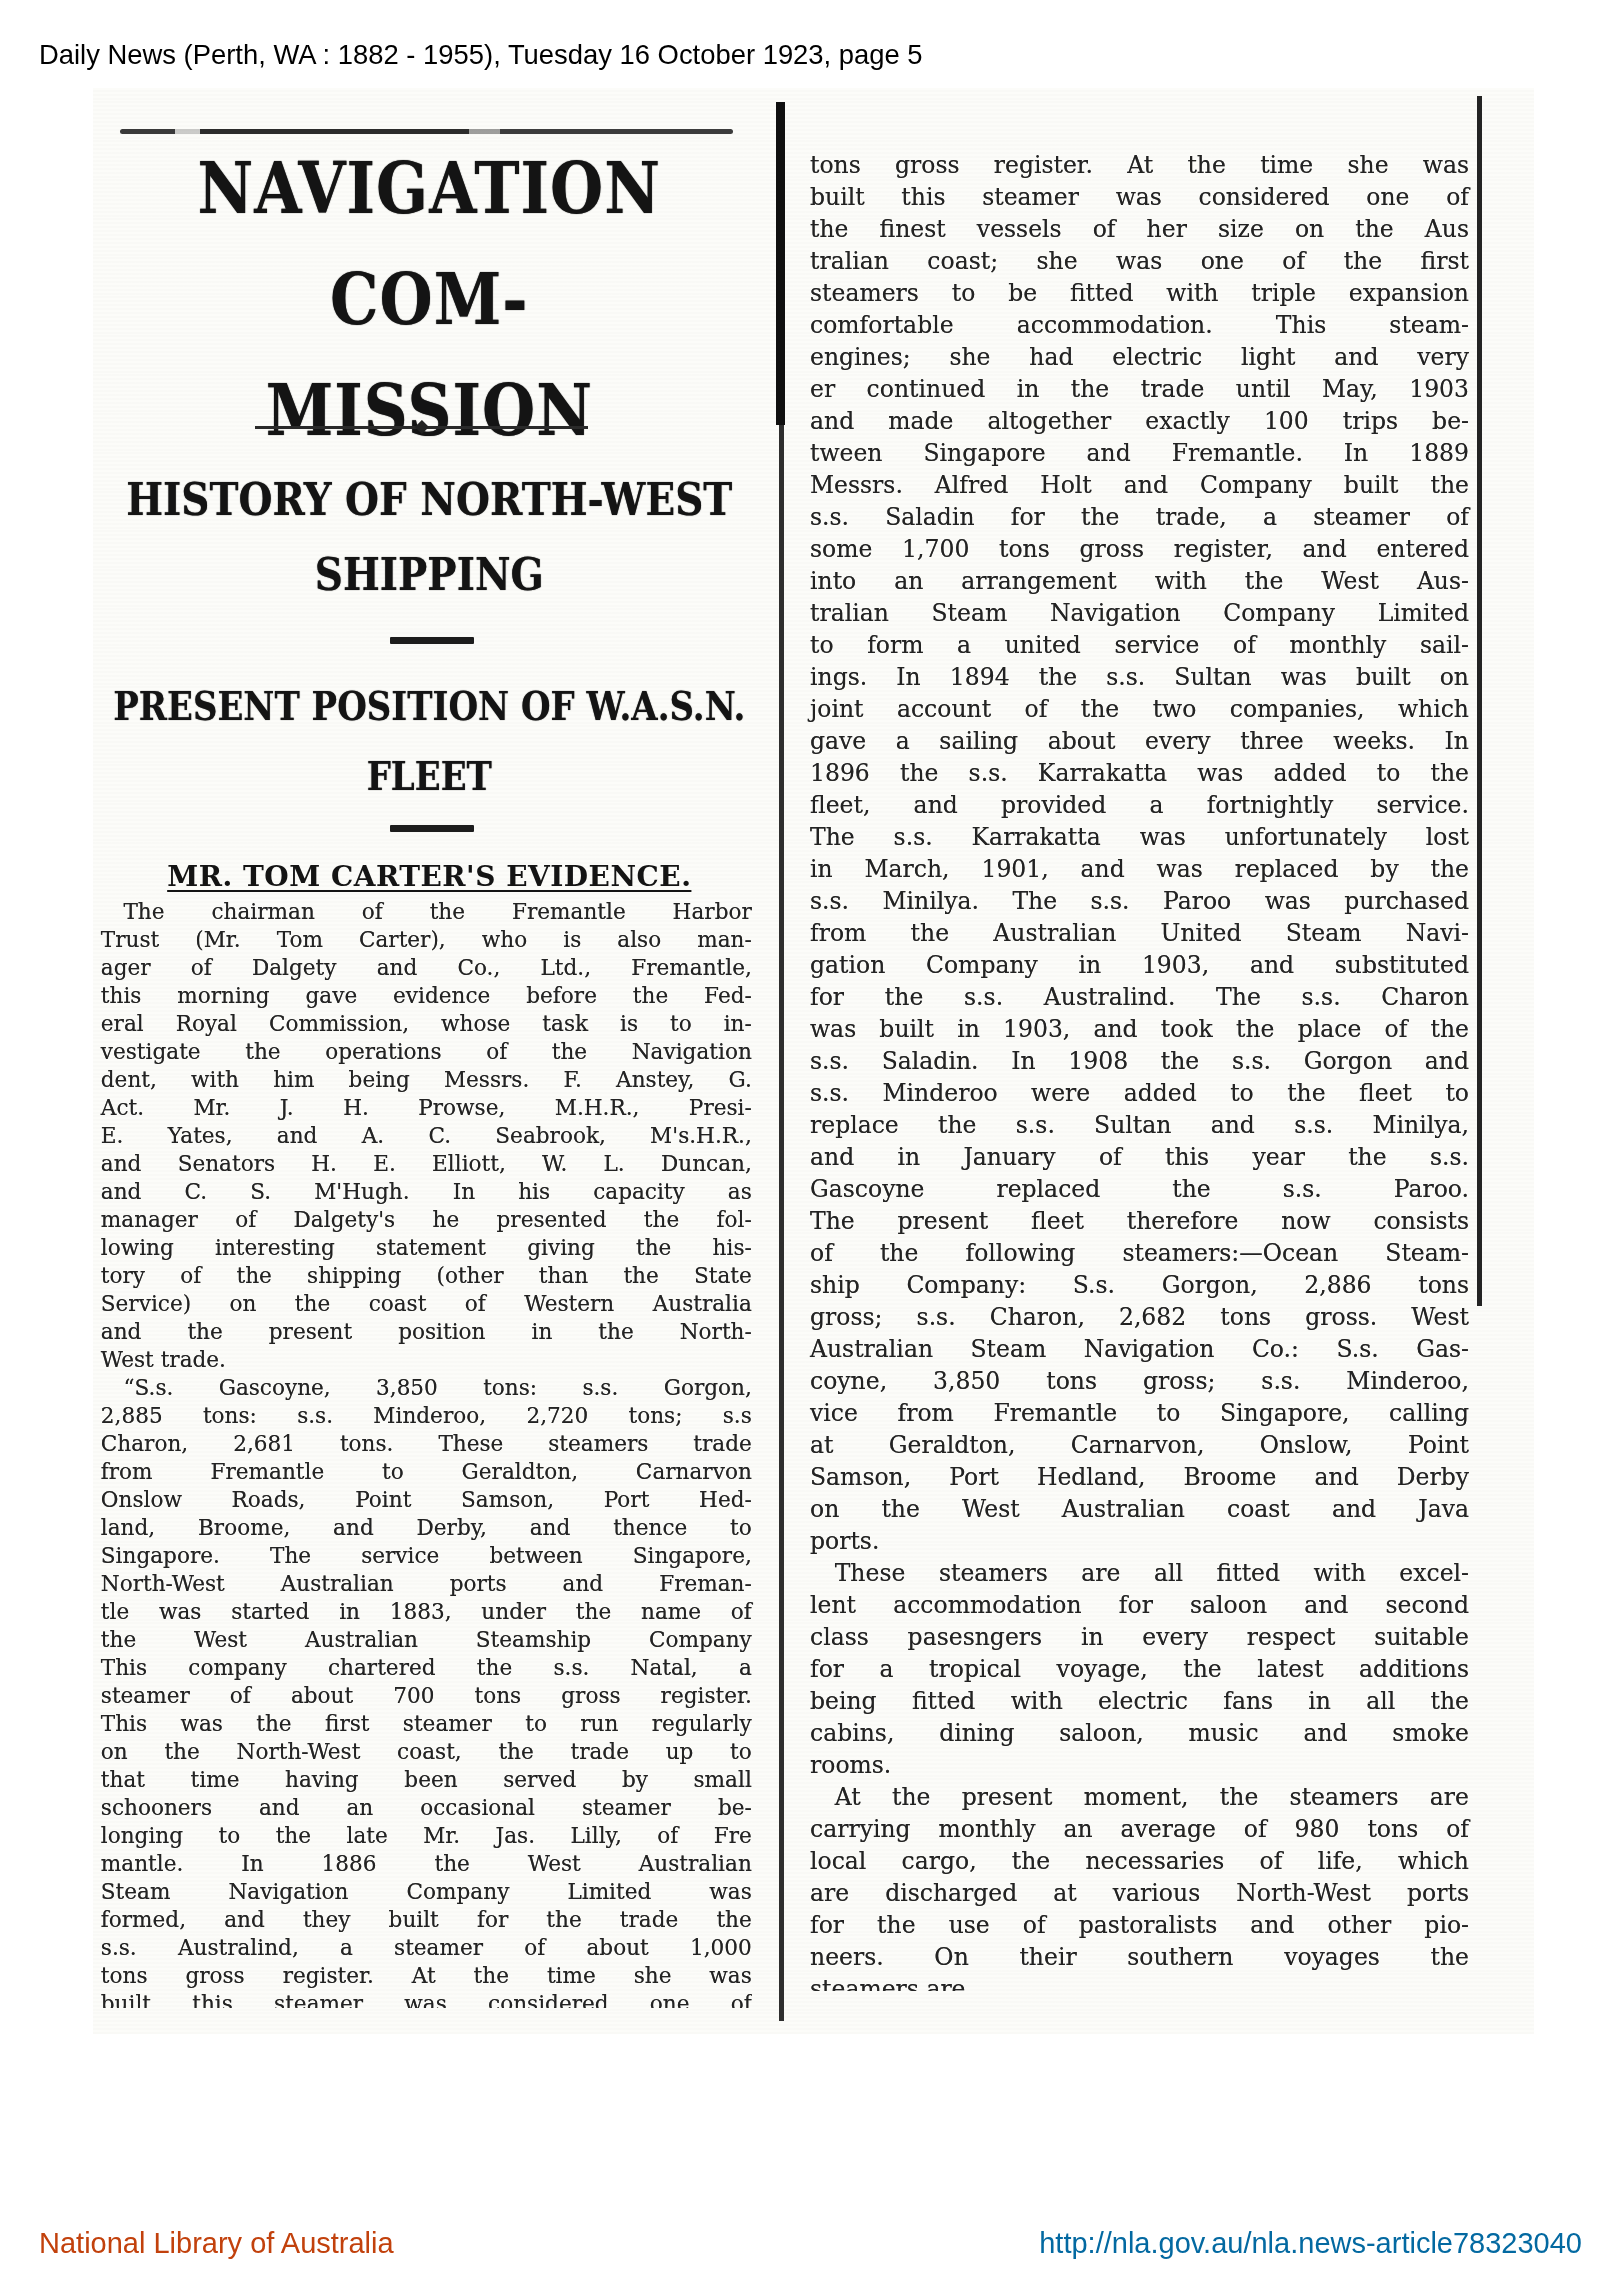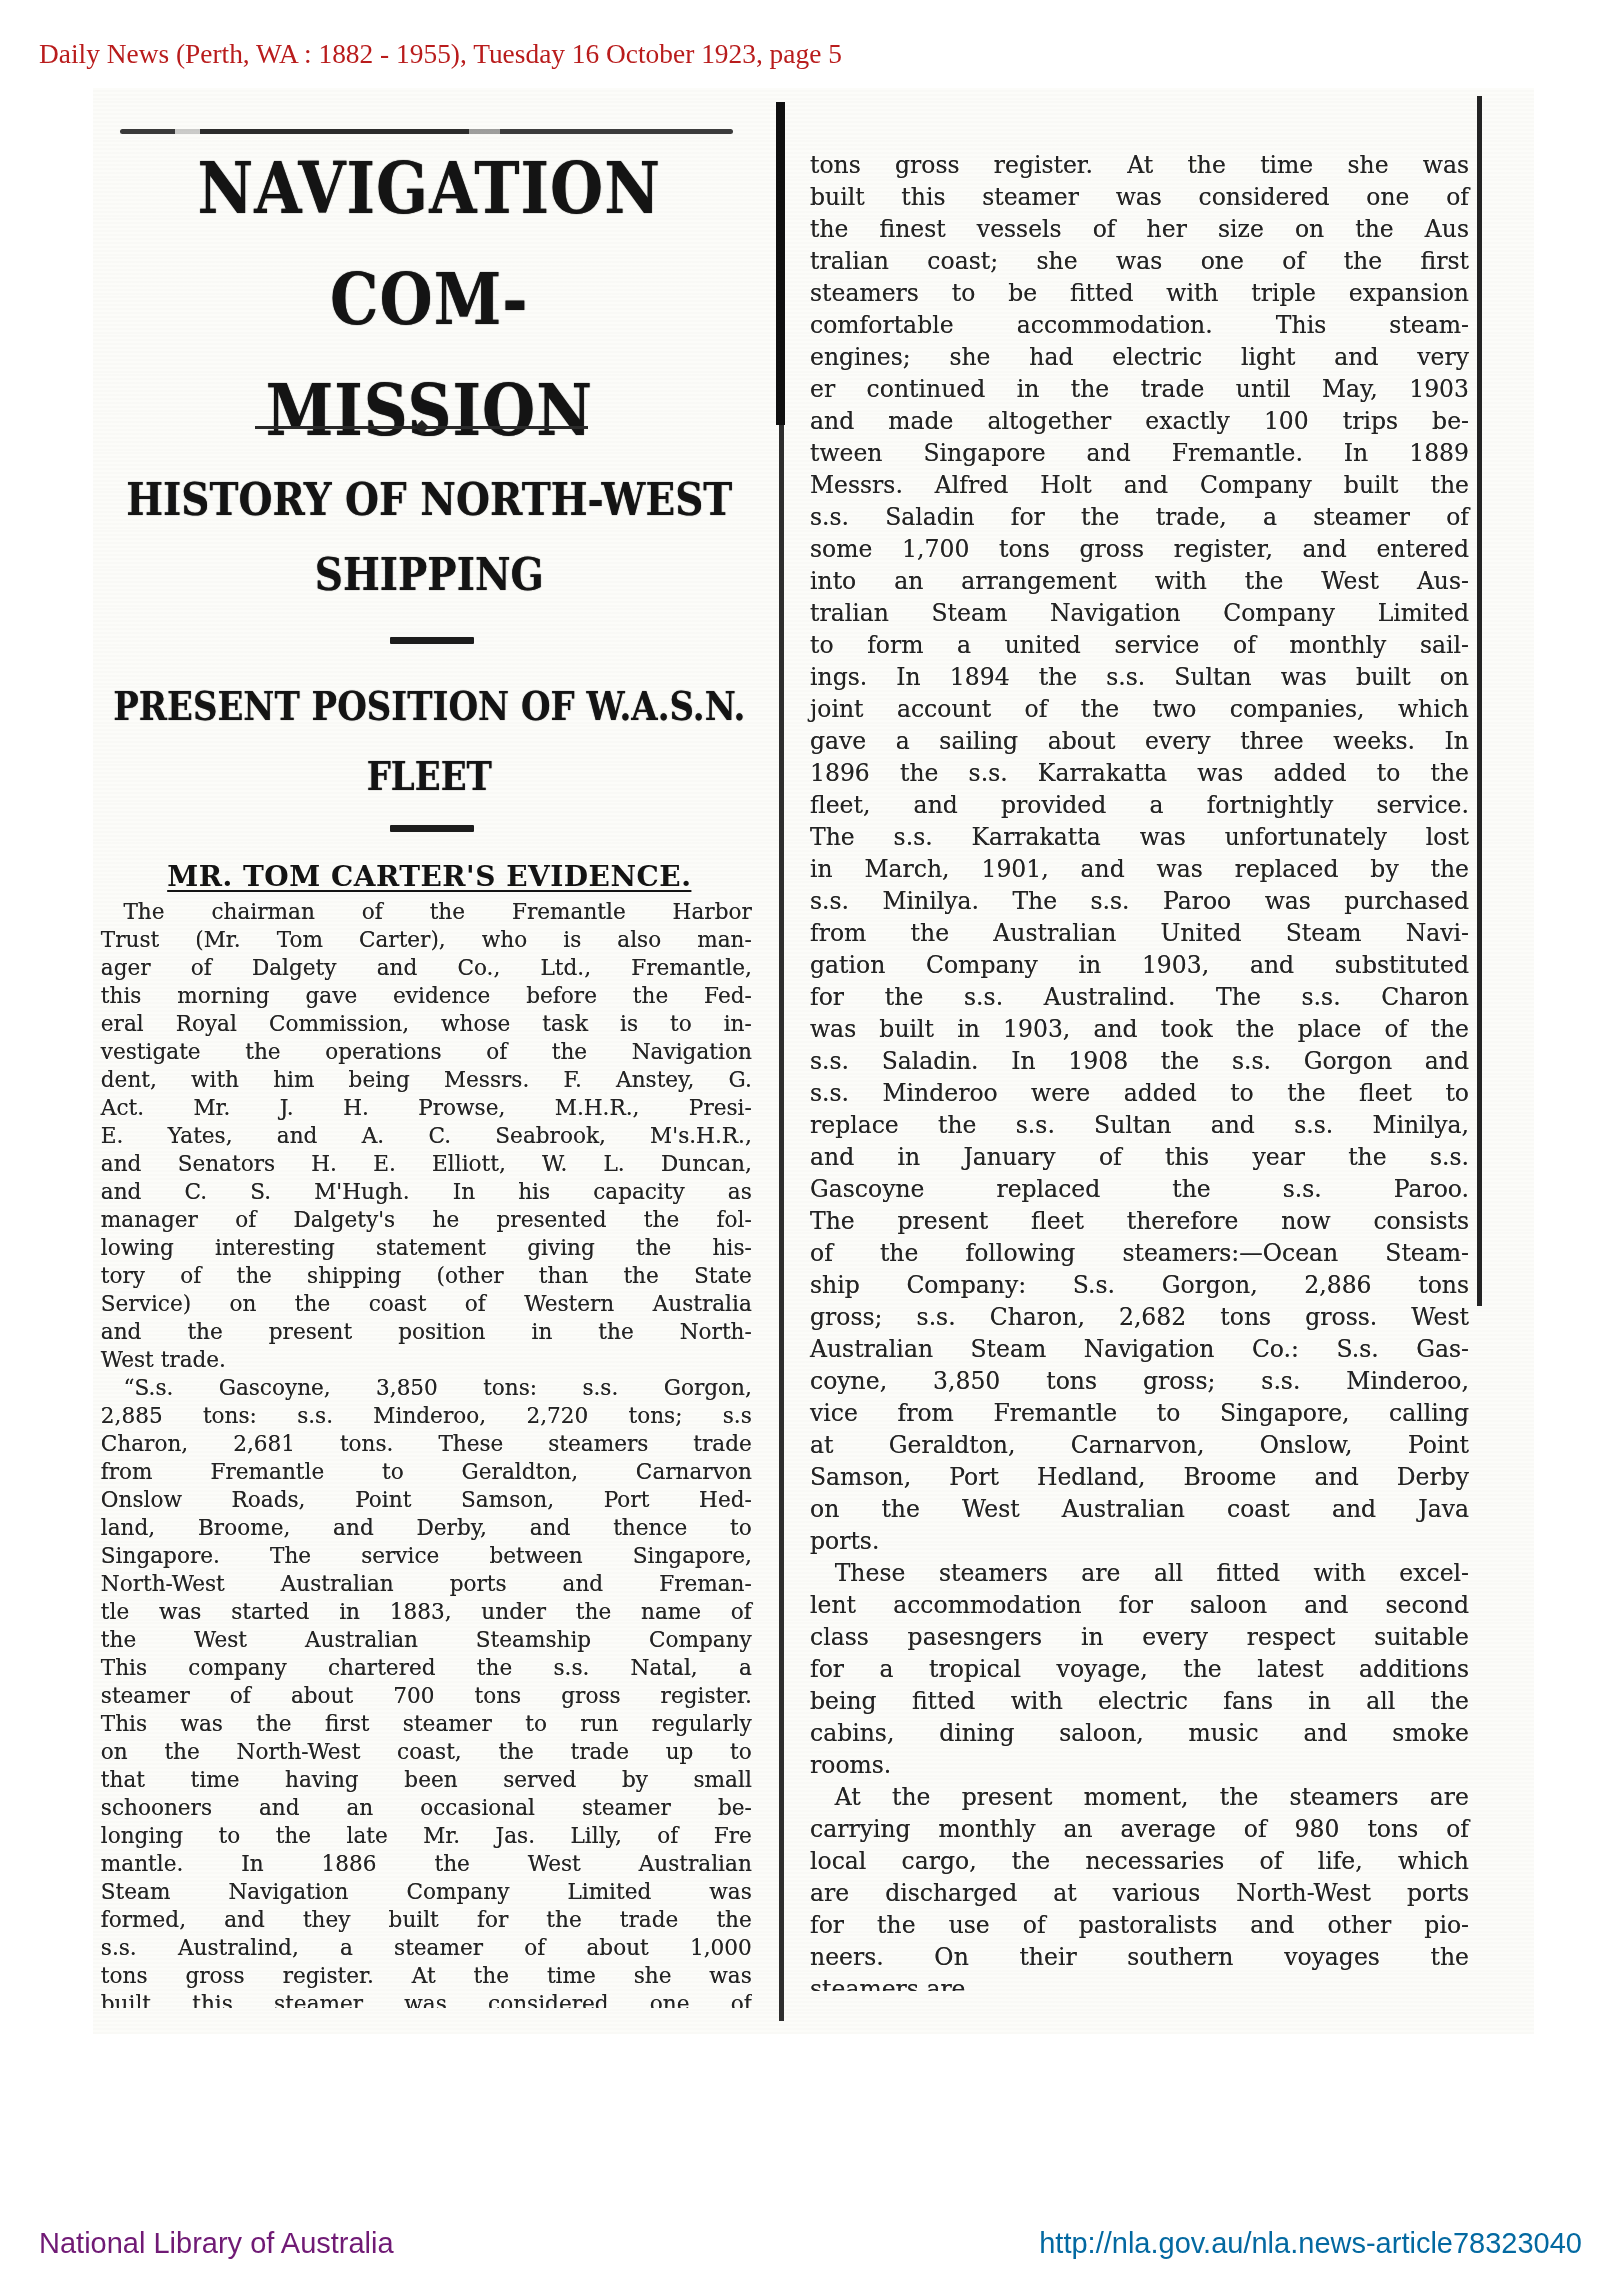--- a/index.html
+++ b/index.html
@@ -6,22 +6,22 @@
   body {
     width: 1621px; height: 2293px;
     position: relative;
     background: #ffffff;
     font-family: "DejaVu Serif", "Liberation Serif", serif;
     color: #1f1f1f;
     overflow: hidden;
   }
   .page-header {
     position: absolute; left: 39px; top: 39px;
-    font-family: Liberation Serif, serif;
-    font-size: 27.4px; color: #b91c1c;
+    font-family: Liberation Sans, sans-serif;
+    font-size: 27.4px; color: #000000;
     white-space: nowrap;
   }
   .clipping {
     position: absolute; left: 93px; top: 88px;
     width: 1441px; height: 1946px;
     background: #fcfcf9;
     background-image: repeating-linear-gradient(0deg, rgba(0,0,0,0.012) 0 2px, transparent 2px 3.9px);
     overflow: hidden;
   }
   .torn-rule {
@@ -57,21 +57,21 @@
     white-space: normal;
   }
   .tline.lastline { text-align-last: left; }
   .tline.indent { text-indent: 1.05em; }
   .tline.clipped { height: 17.6px; overflow: hidden; }
   .divider-v { position: absolute; left: 686px; top: 13.7px; width: 4.9px; height: 1919px; background: #2e2e2e; }
   .divider-v-top { position: absolute; left: 683px; top: 13.7px; width: 8.8px; height: 323px; background: #101010; }
   .edge-rule { position: absolute; left: 1384px; top: 7.8px; width: 4.9px; height: 1210px; background: #242424; }
   .footer-left {
     position: absolute; left: 39px; top: 2227px;
-    font-family: "Liberation Sans", sans-serif; font-size: 29px; color: #701a75;
+    font-family: "Liberation Sans", sans-serif; font-size: 29px; color: #c2410c;
   }
   .footer-right {
     position: absolute; right: 39px; top: 2227px;
     font-family: "Liberation Sans", sans-serif; font-size: 29px; color: #0369a1;
   }
 </style>
 </head>
 <body>
 
 <div class="page-header">Daily News (Perth, WA : 1882 - 1955), Tuesday 16 October 1923, page 5</div>

